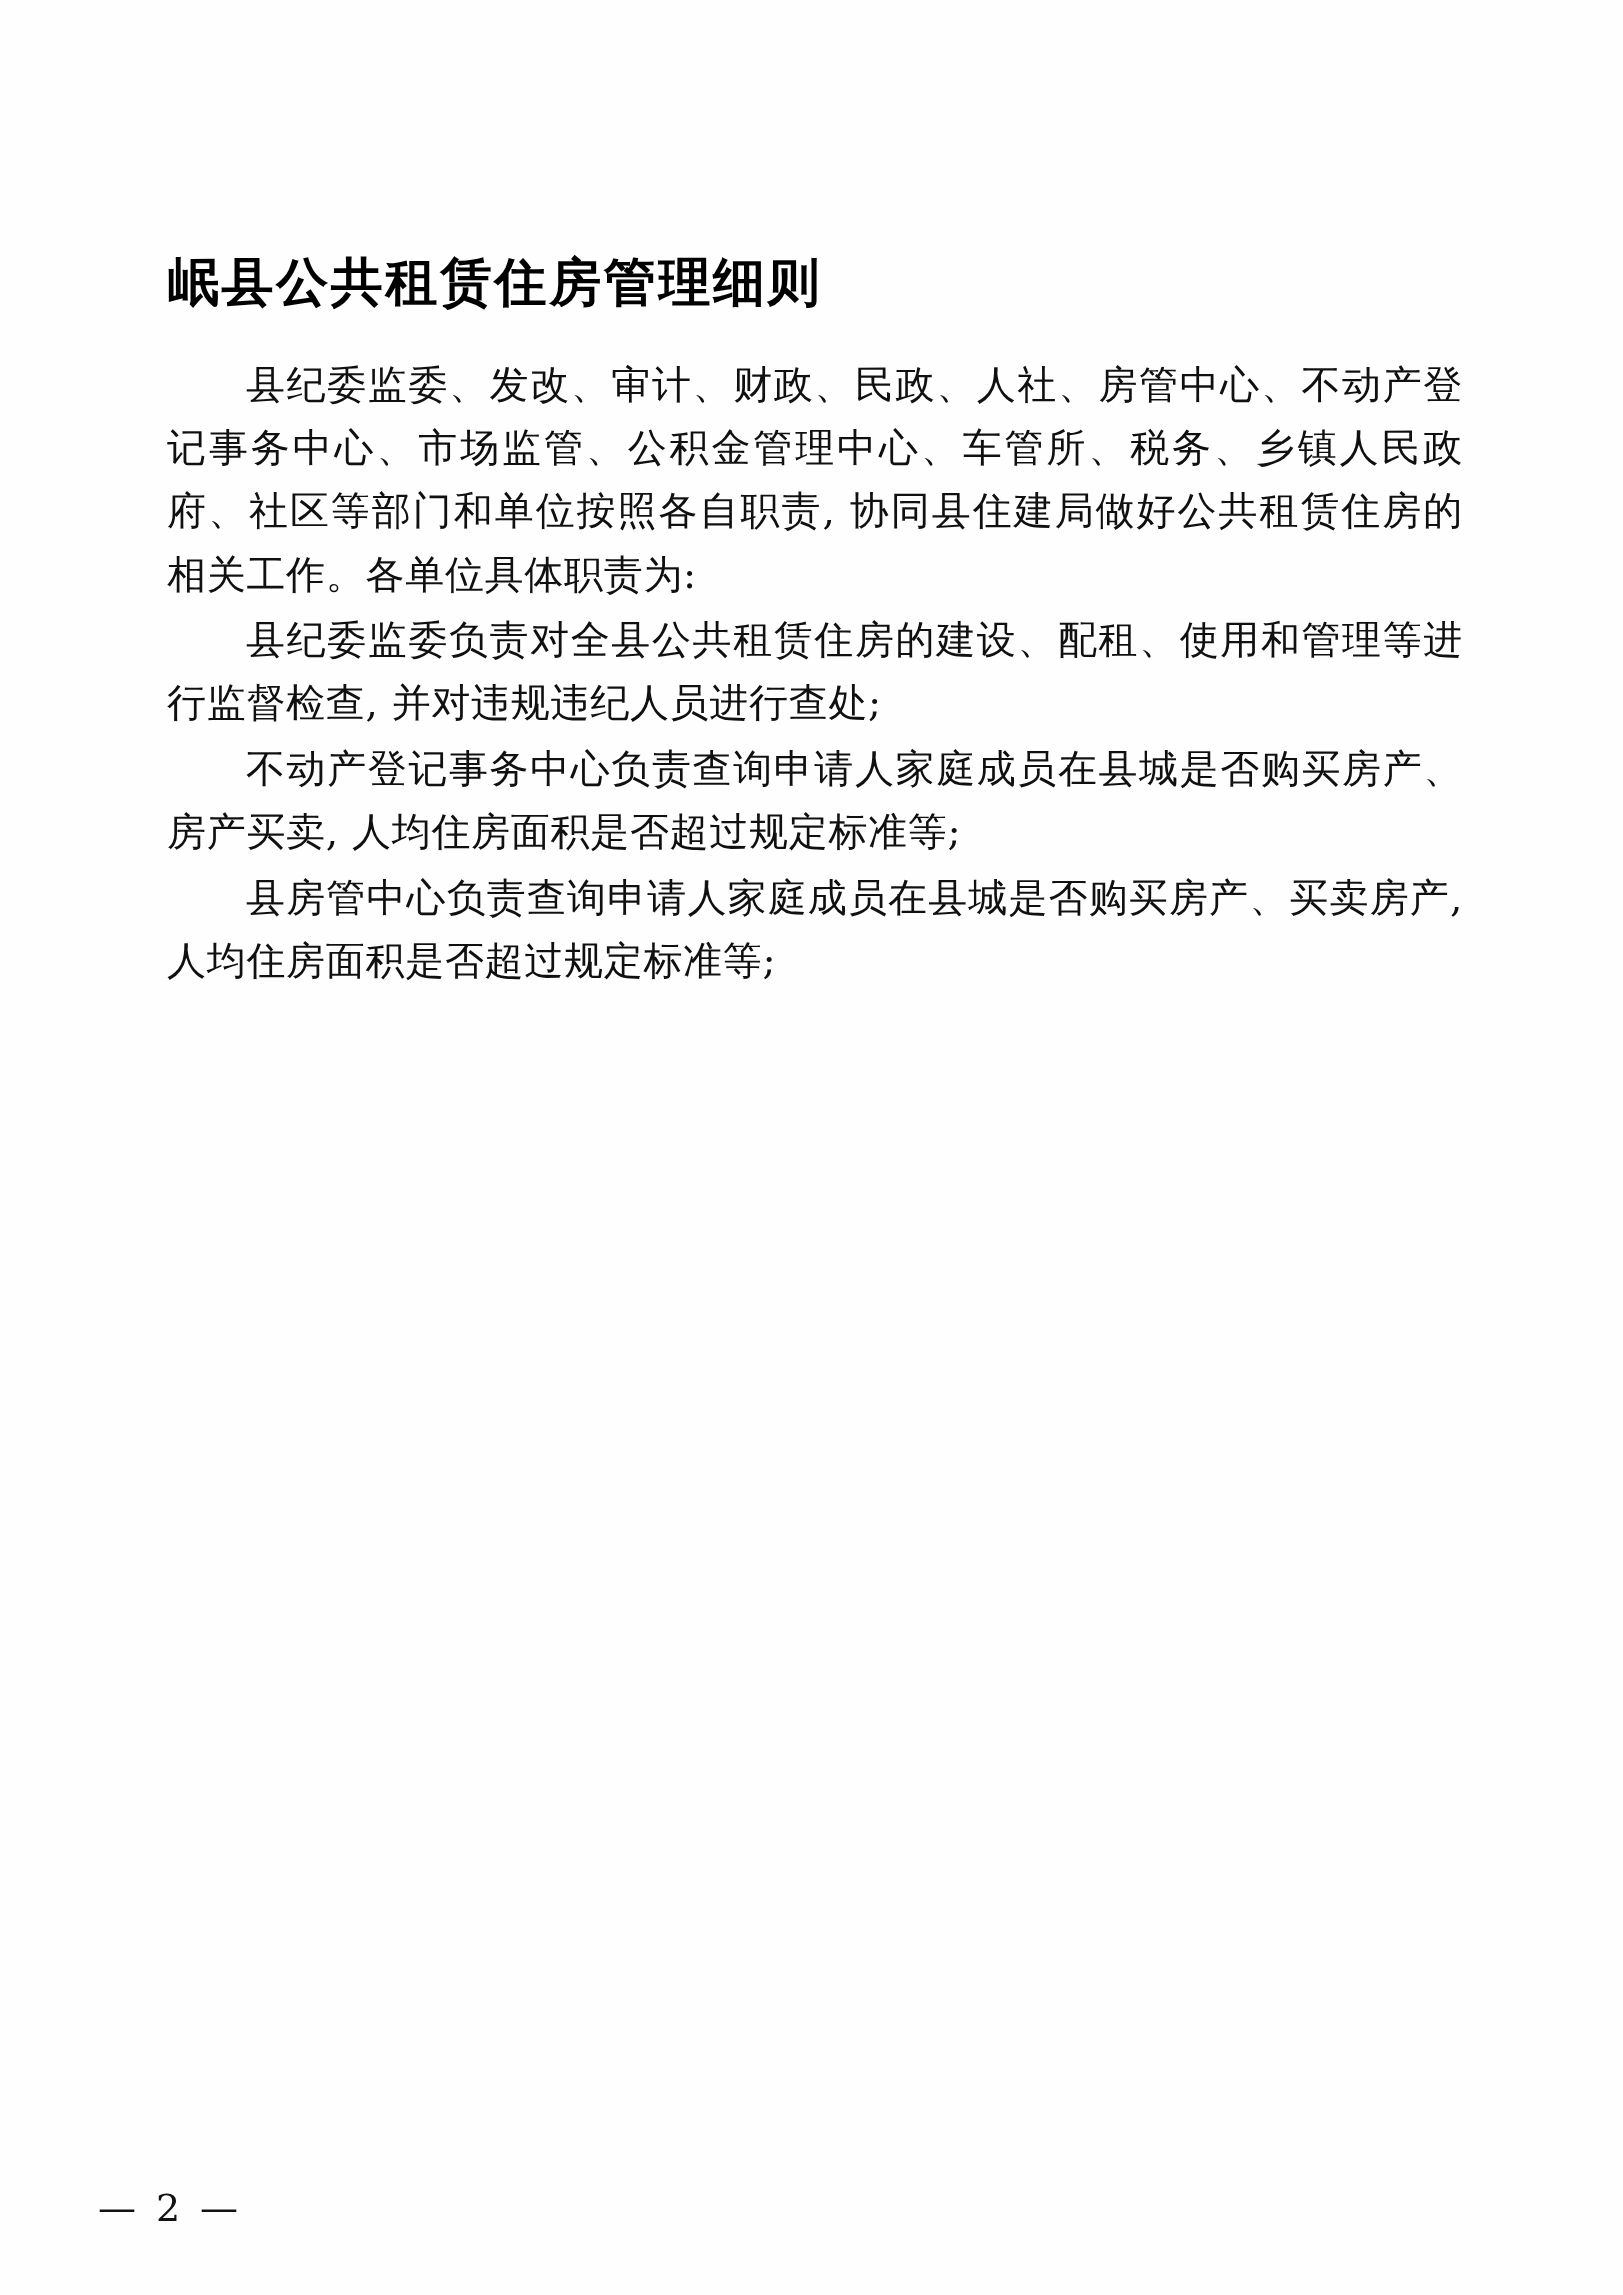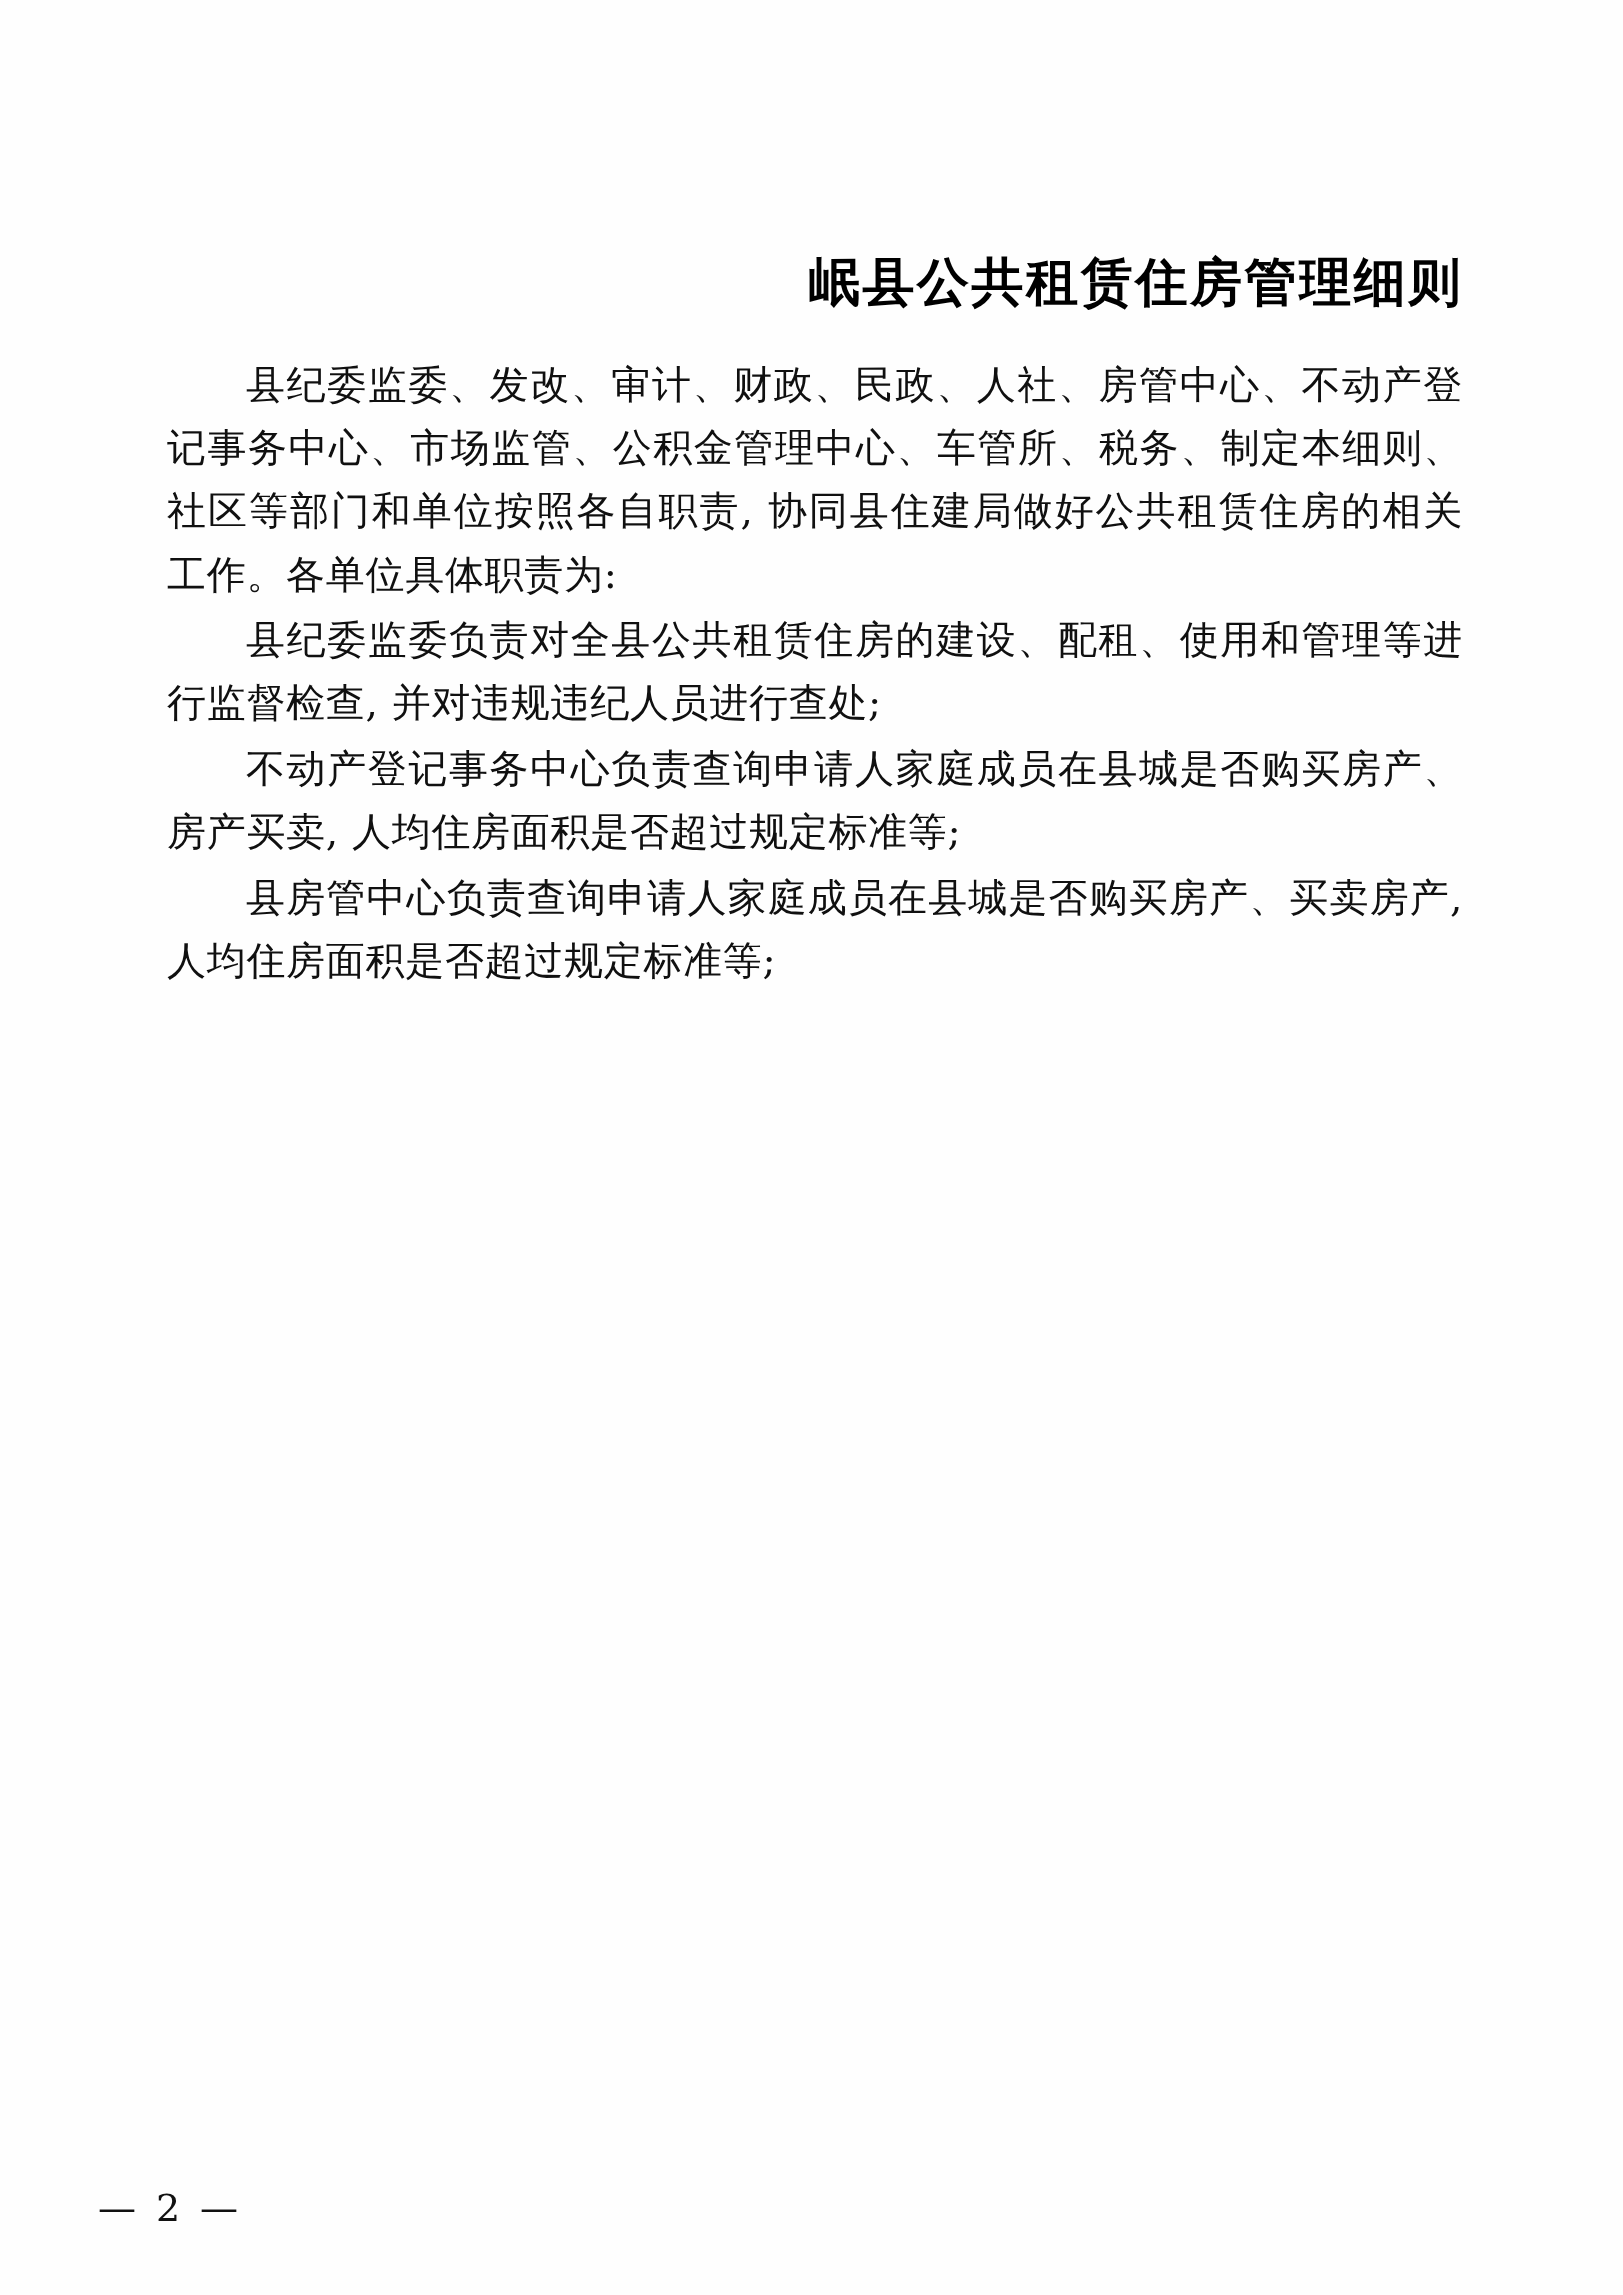--- a/index.html
+++ b/index.html
@@ -28,21 +28,21 @@
     position: absolute;
     left: 167px;
     top: 249px;
     width: 1296px;
   }
   .doc-title {
     font-family: "DejaVu Serif", "Liberation Serif", serif;
     font-weight: 700;
     font-size: 52px;
     line-height: 1.25;
-    text-align: right;
+    text-align: left;
     letter-spacing: 2.6px;
     margin: 0 0 39px 0;
     color: #000;
   }
   .para {
     font-size: 39px;
     line-height: 1.62;
     text-align: justify;
     text-justify: inter-ideograph;
     margin: 0 0 2.6px 0;
@@ -71,21 +71,21 @@
 </head>
 <body>
 
 <div class="page">
   <div class="content">
 
     <h1 class="doc-title">岷县公共租赁住房管理细则</h1>
 
 
 
-    <p class="para"><span>县纪委监委、发改、审计、财政、民政、人社、房管中心、不动产登记事务中心、市场监管、公积金管理中心、车管所、税务、制定本细则、社区等部门和单位按照各自职责, 协同县住建局做好公共租赁住房的相关工作。各单位具体职责为:</span></p>
+    <p class="para"><span>县纪委监委、发改、审计、财政、民政、人社、房管中心、不动产登记事务中心、市场监管、公积金管理中心、车管所、税务、乡镇人民政府、社区等部门和单位按照各自职责, 协同县住建局做好公共租赁住房的相关工作。各单位具体职责为:</span></p>
 
     <p class="para"><span>县纪委监委负责对全县公共租赁住房的建设、配租、使用和管理等进行监督检查, 并对违规违纪人员进行查处;</span></p>
 
 
 
 
 
     <p class="para"><span>不动产登记事务中心负责查询申请人家庭成员在县城是否购买房产、房产买卖, 人均住房面积是否超过规定标准等;</span></p>
 
     <p class="para"><span>县房管中心负责查询申请人家庭成员在县城是否购买房产、买卖房产, 人均住房面积是否超过规定标准等;</span></p>

